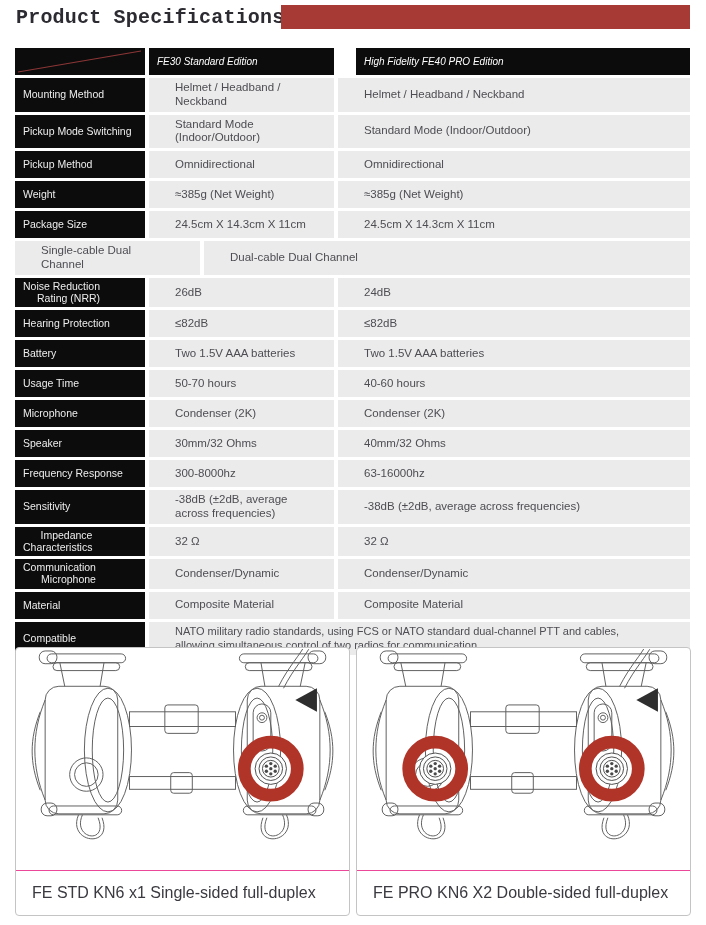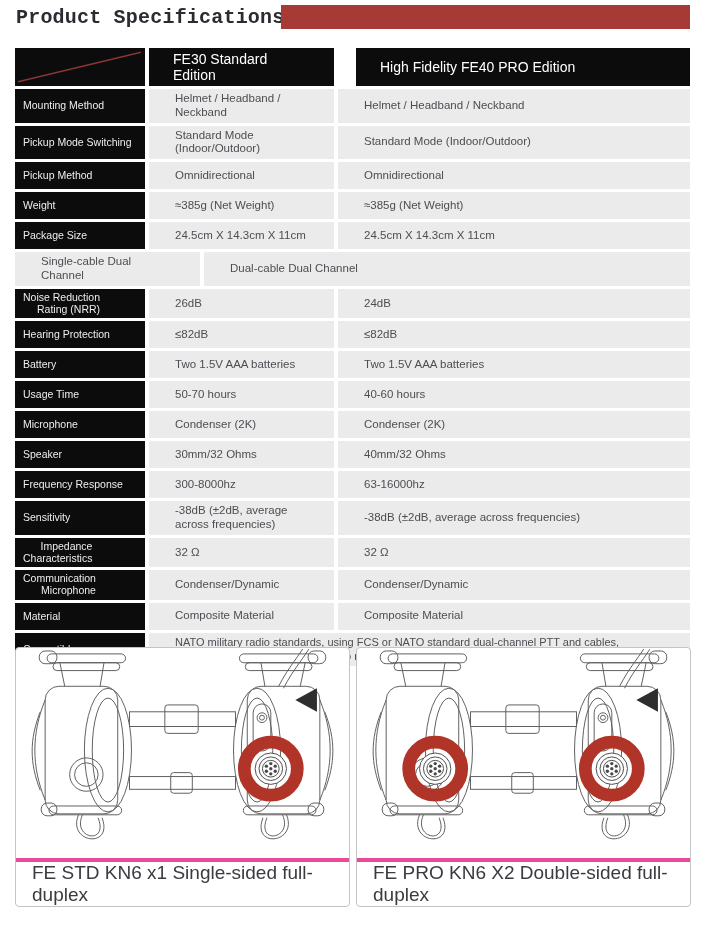--- a/index.html
+++ b/index.html
@@ -13,33 +13,33 @@
 
   
   .spec-table{position:absolute;left:15px;top:48px;width:675px;display:flex;flex-direction:column;gap:3px;}
   .trow{display:flex;gap:4px;}
   .cell{box-sizing:border-box;display:flex;align-items:center;min-height:27px;white-space:pre-line;}
   .cell.label{flex:0 0 130px;background:#0c0c0c;color:#ededed;font-size:10.5px;line-height:1.12;padding:3px 6px 3px 8px;text-align:right;}
   .cell.val{background:#EBEBEB;color:#4d4d53;font-size:11.5px;line-height:1.2;padding:3px 26px;}
   .cell.val.std{flex:0 0 185px;}
   .cell.val.pro{flex:1;}
   .cell.val.span{flex:1;font-size:11px;line-height:1.25;}
-  .cell.head{background:#0c0c0c;color:#fff;font-size:14px;padding:3px 24px;min-height:27px;}
+  .cell.head{background:#0c0c0c;color:#fff;font-size:10px;padding:3px 8px;min-height:27px;font-style:italic;}
   .cell.head.std{flex:0 0 185px;}
   .cell.head.pro{flex:1;margin-left:18px;}
   .corner{flex:0 0 130px;background:#0c0c0c;position:relative;min-height:27px;}
   .corner svg{position:absolute;inset:0;width:100%;height:100%;}
 
   
   .figures{position:absolute;left:15px;top:647px;width:676px;display:flex;gap:6px;}
   .figure{flex:1;border:1px solid #c4c4c4;border-radius:4px;background:#fff;overflow:hidden;}
   .figure-image{height:210px;display:flex;align-items:center;justify-content:center;}
   .figure-image svg{width:100%;height:208px;}
-  .figure-caption{border-top:4px solid #ec4899;height:44px;display:flex;align-items:center;
-                  padding-left:16px;font-size:19px;color:#3a3a40;}
+  .figure-caption{border-top:1px solid #ec4899;height:44px;display:flex;align-items:center;
+                  padding-left:16px;font-size:16px;color:#3a3a40;margin-top:12px;}
   #assets{position:absolute;width:0;height:0;overflow:hidden;}
 </style>
 </head>
 <body>
 
 <svg id="assets" aria-hidden="true">
   <defs>
     <g id="cup" stroke="#5f5f5f" fill="none" stroke-width="1">
       <rect x="-50" y="-64" width="74" height="130" rx="14"></rect>
       <ellipse cx="14" cy="1" rx="24" ry="63"></ellipse>

